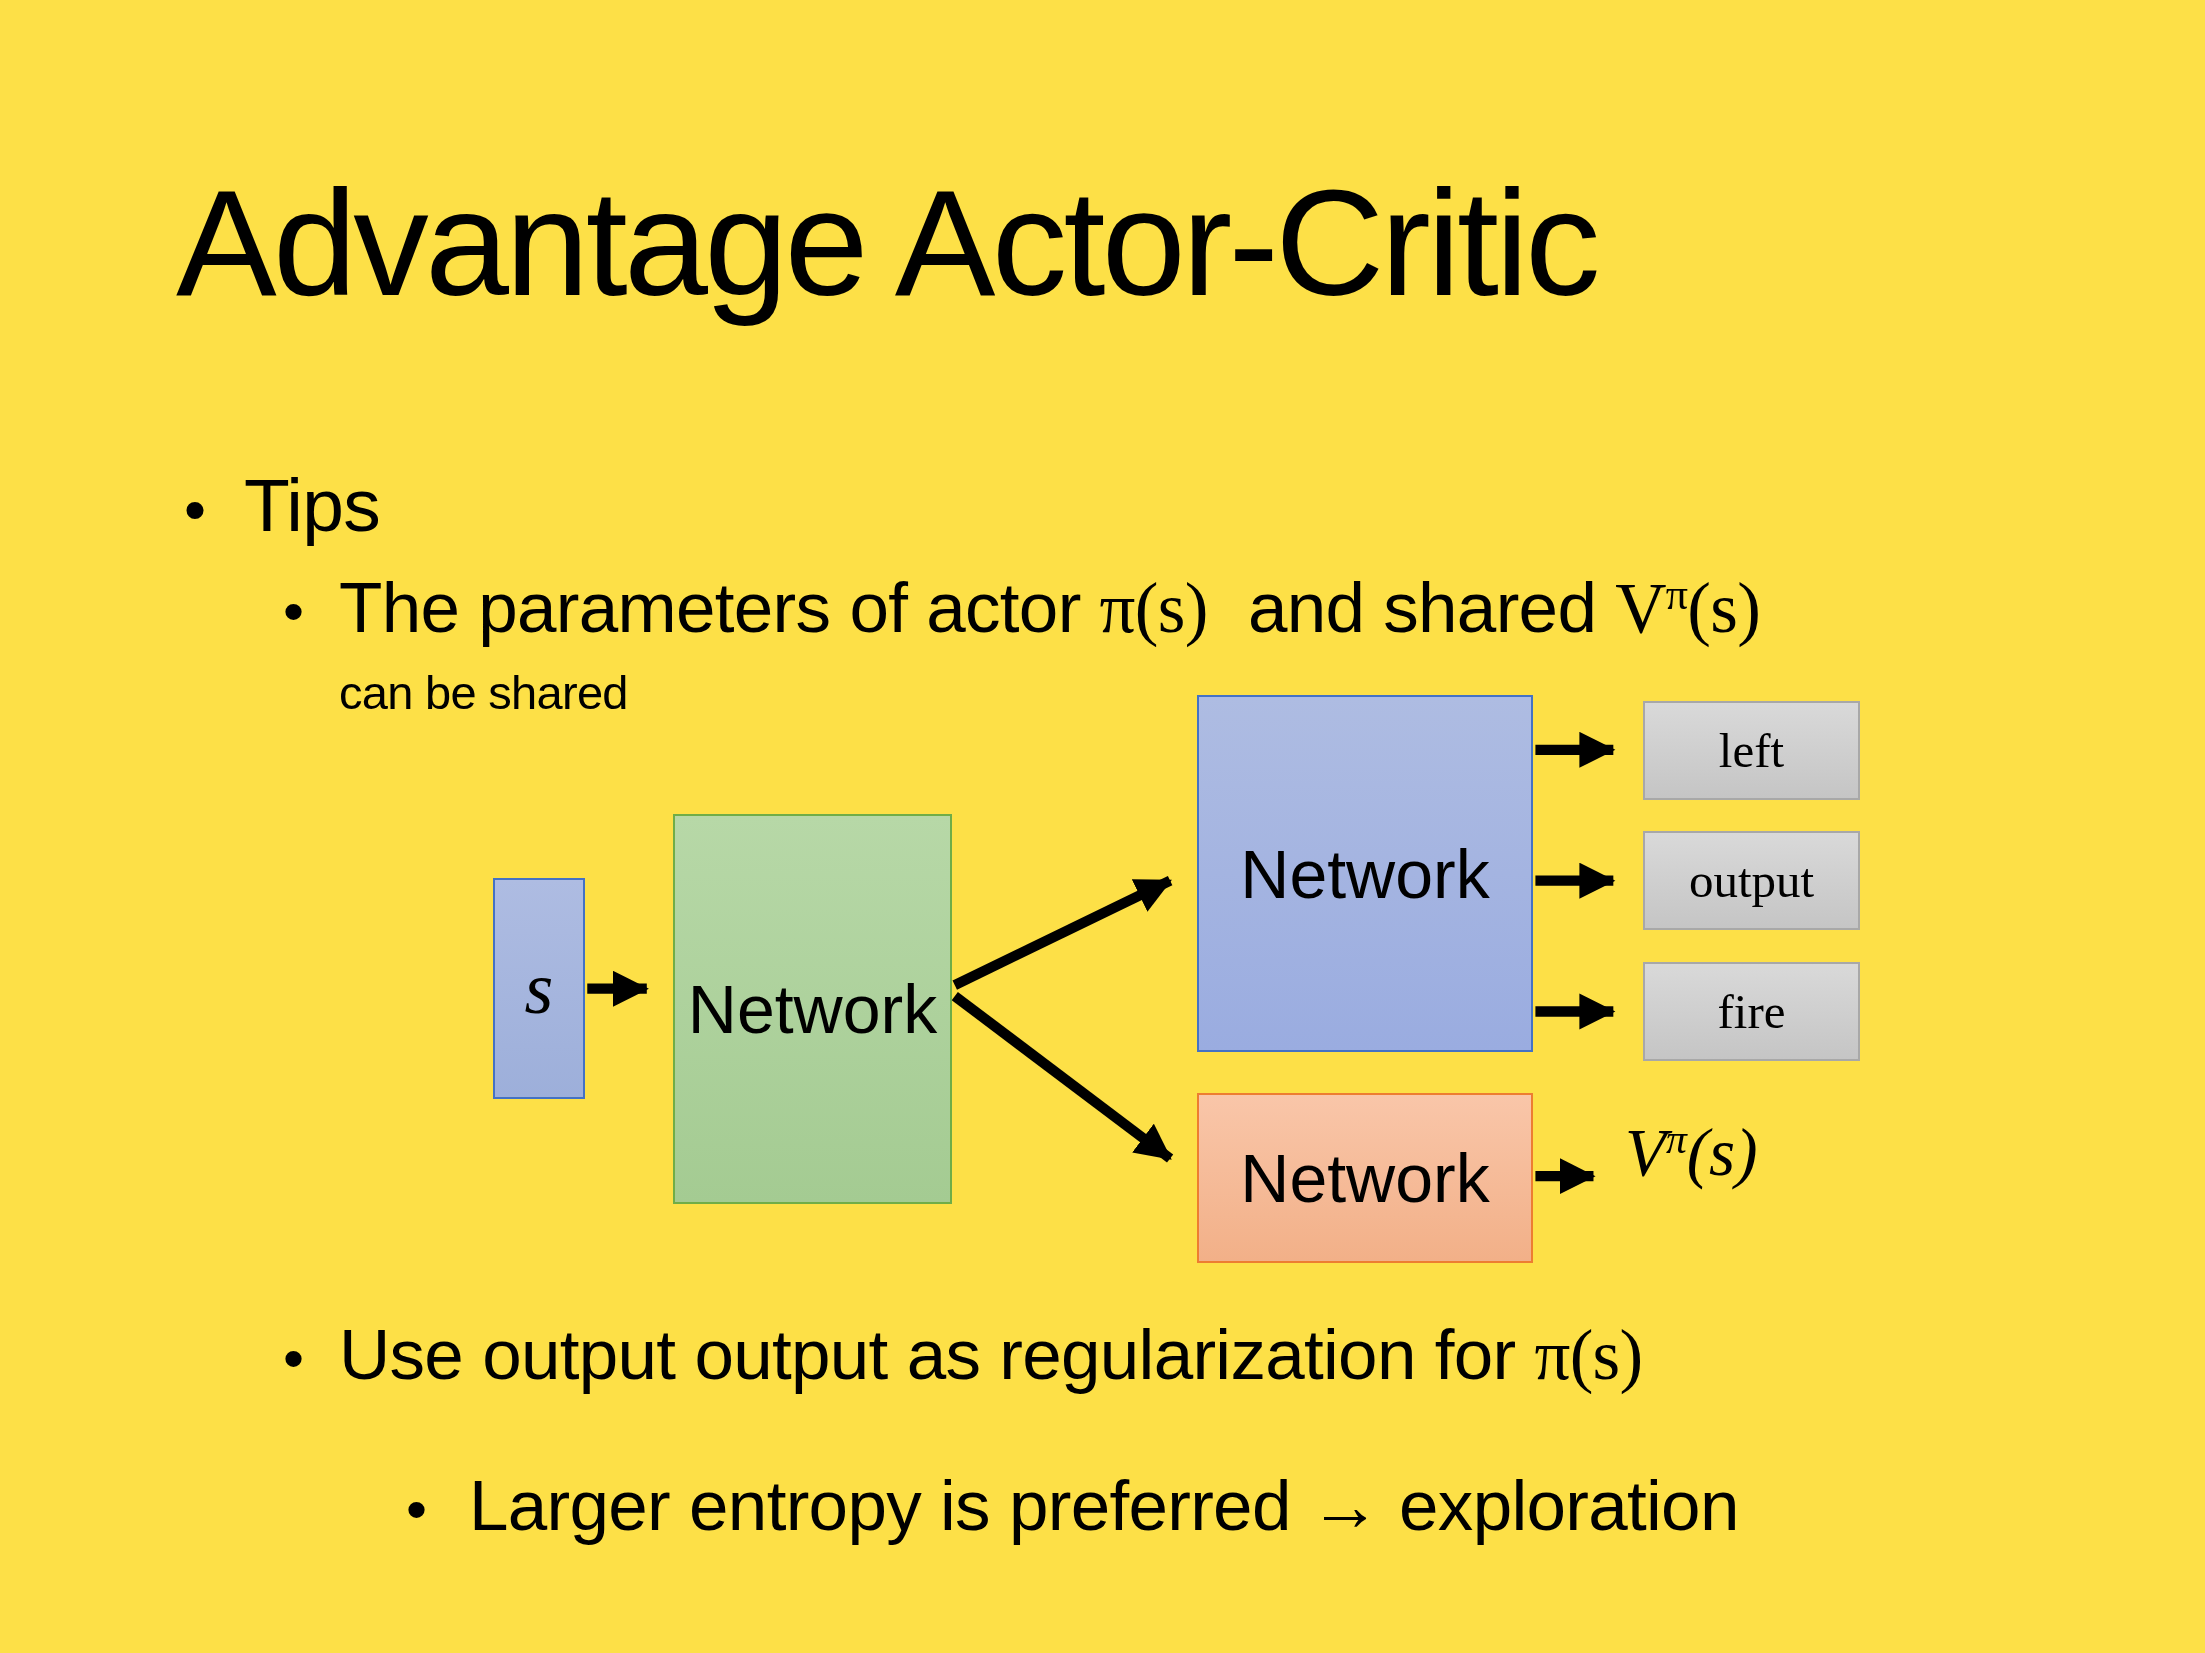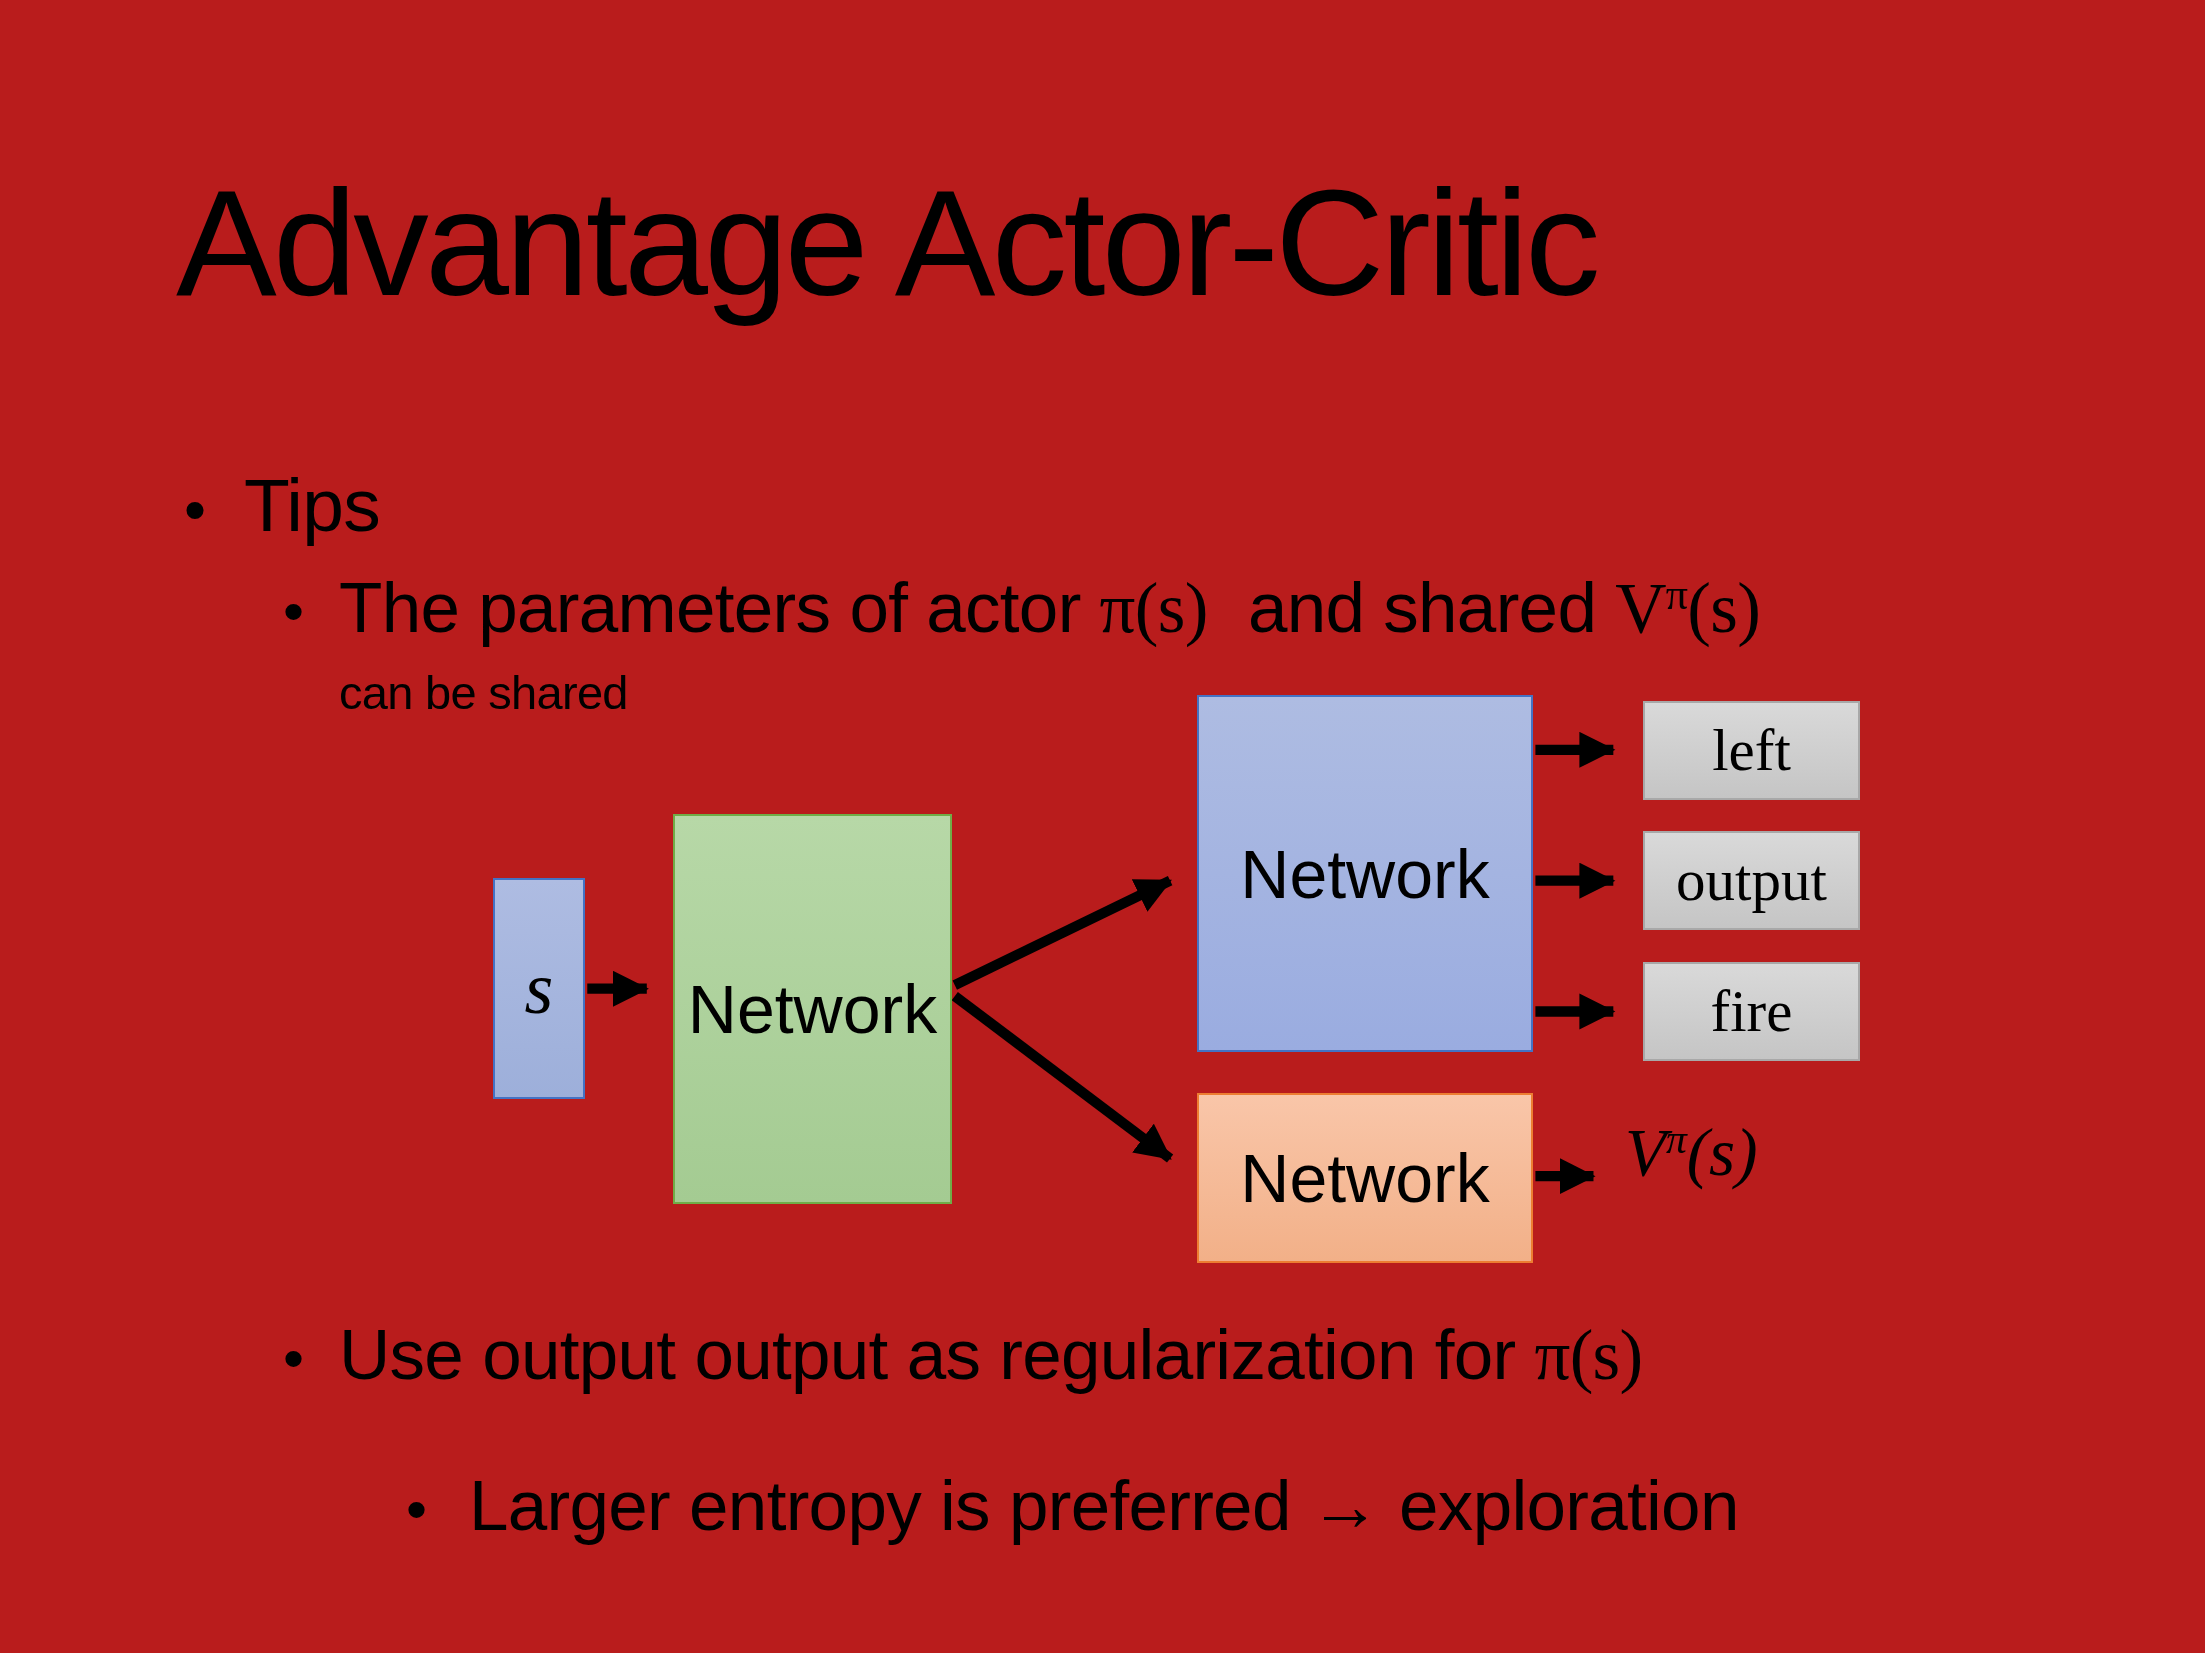--- a/index.html
+++ b/index.html
@@ -1,17 +1,17 @@
 <!DOCTYPE html>
 <html style="font-size:11.8px"><head>
 <meta charset="utf-8">
 <style>
   html,body { margin:0; padding:0; background:#ffffff; }
   .slide {
-    position:relative; width:2205px; height:1654px; background:#b91c1c;
+    position:relative; width:2205px; height:1654px; background:#fde047;
     font-family:"Liberation Sans", sans-serif; color:#000; overflow:hidden;
   }
   .title {
     position:absolute; left:176px; top:156px; margin:0;
     font-size:151px; font-weight:400; letter-spacing:-3.7px; white-space:nowrap;
   }
   .bullet { position:absolute; display:flex; align-items:baseline; white-space:pre; letter-spacing:-0.7px; }
   .bullet .dot { flex:0 0 auto; }
   .l1 { font-size:75px; }
   .l1 .dot { width:60px; font-size:63px; }
@@ -42,21 +42,21 @@
     font-size:68px;
   }
   .box-critic {
     left:1197px; top:1093px; width:336px; height:170px;
     background:linear-gradient(180deg,#f9c6a9 0%,#f2b088 100%); border:2.9px solid #ed7d31;
     font-size:68px;
   }
   .box-out {
     left:1643px; width:217px; height:99px;
     background:linear-gradient(180deg,#d9d9d9 0%,#c5c5c5 100%); border:2.9px solid #a8a8a8;
-    font-family:"Liberation Serif", serif; font-size:59px;
+    font-family:"Liberation Serif", serif; font-size:49px;
   }
   .out-left  { top:701px; }
   .out-right { top:831px; }
   .out-fire  { top:962px; }
   .value-out {
     position:absolute; left:1625px; top:1114px;
     font-family:"Liberation Serif", serif; font-style:italic; font-size:67px; white-space:nowrap;
   }
   .arrows { position:absolute; left:0; top:0; width:2205px; height:1654px; pointer-events:none; }
 </style>

